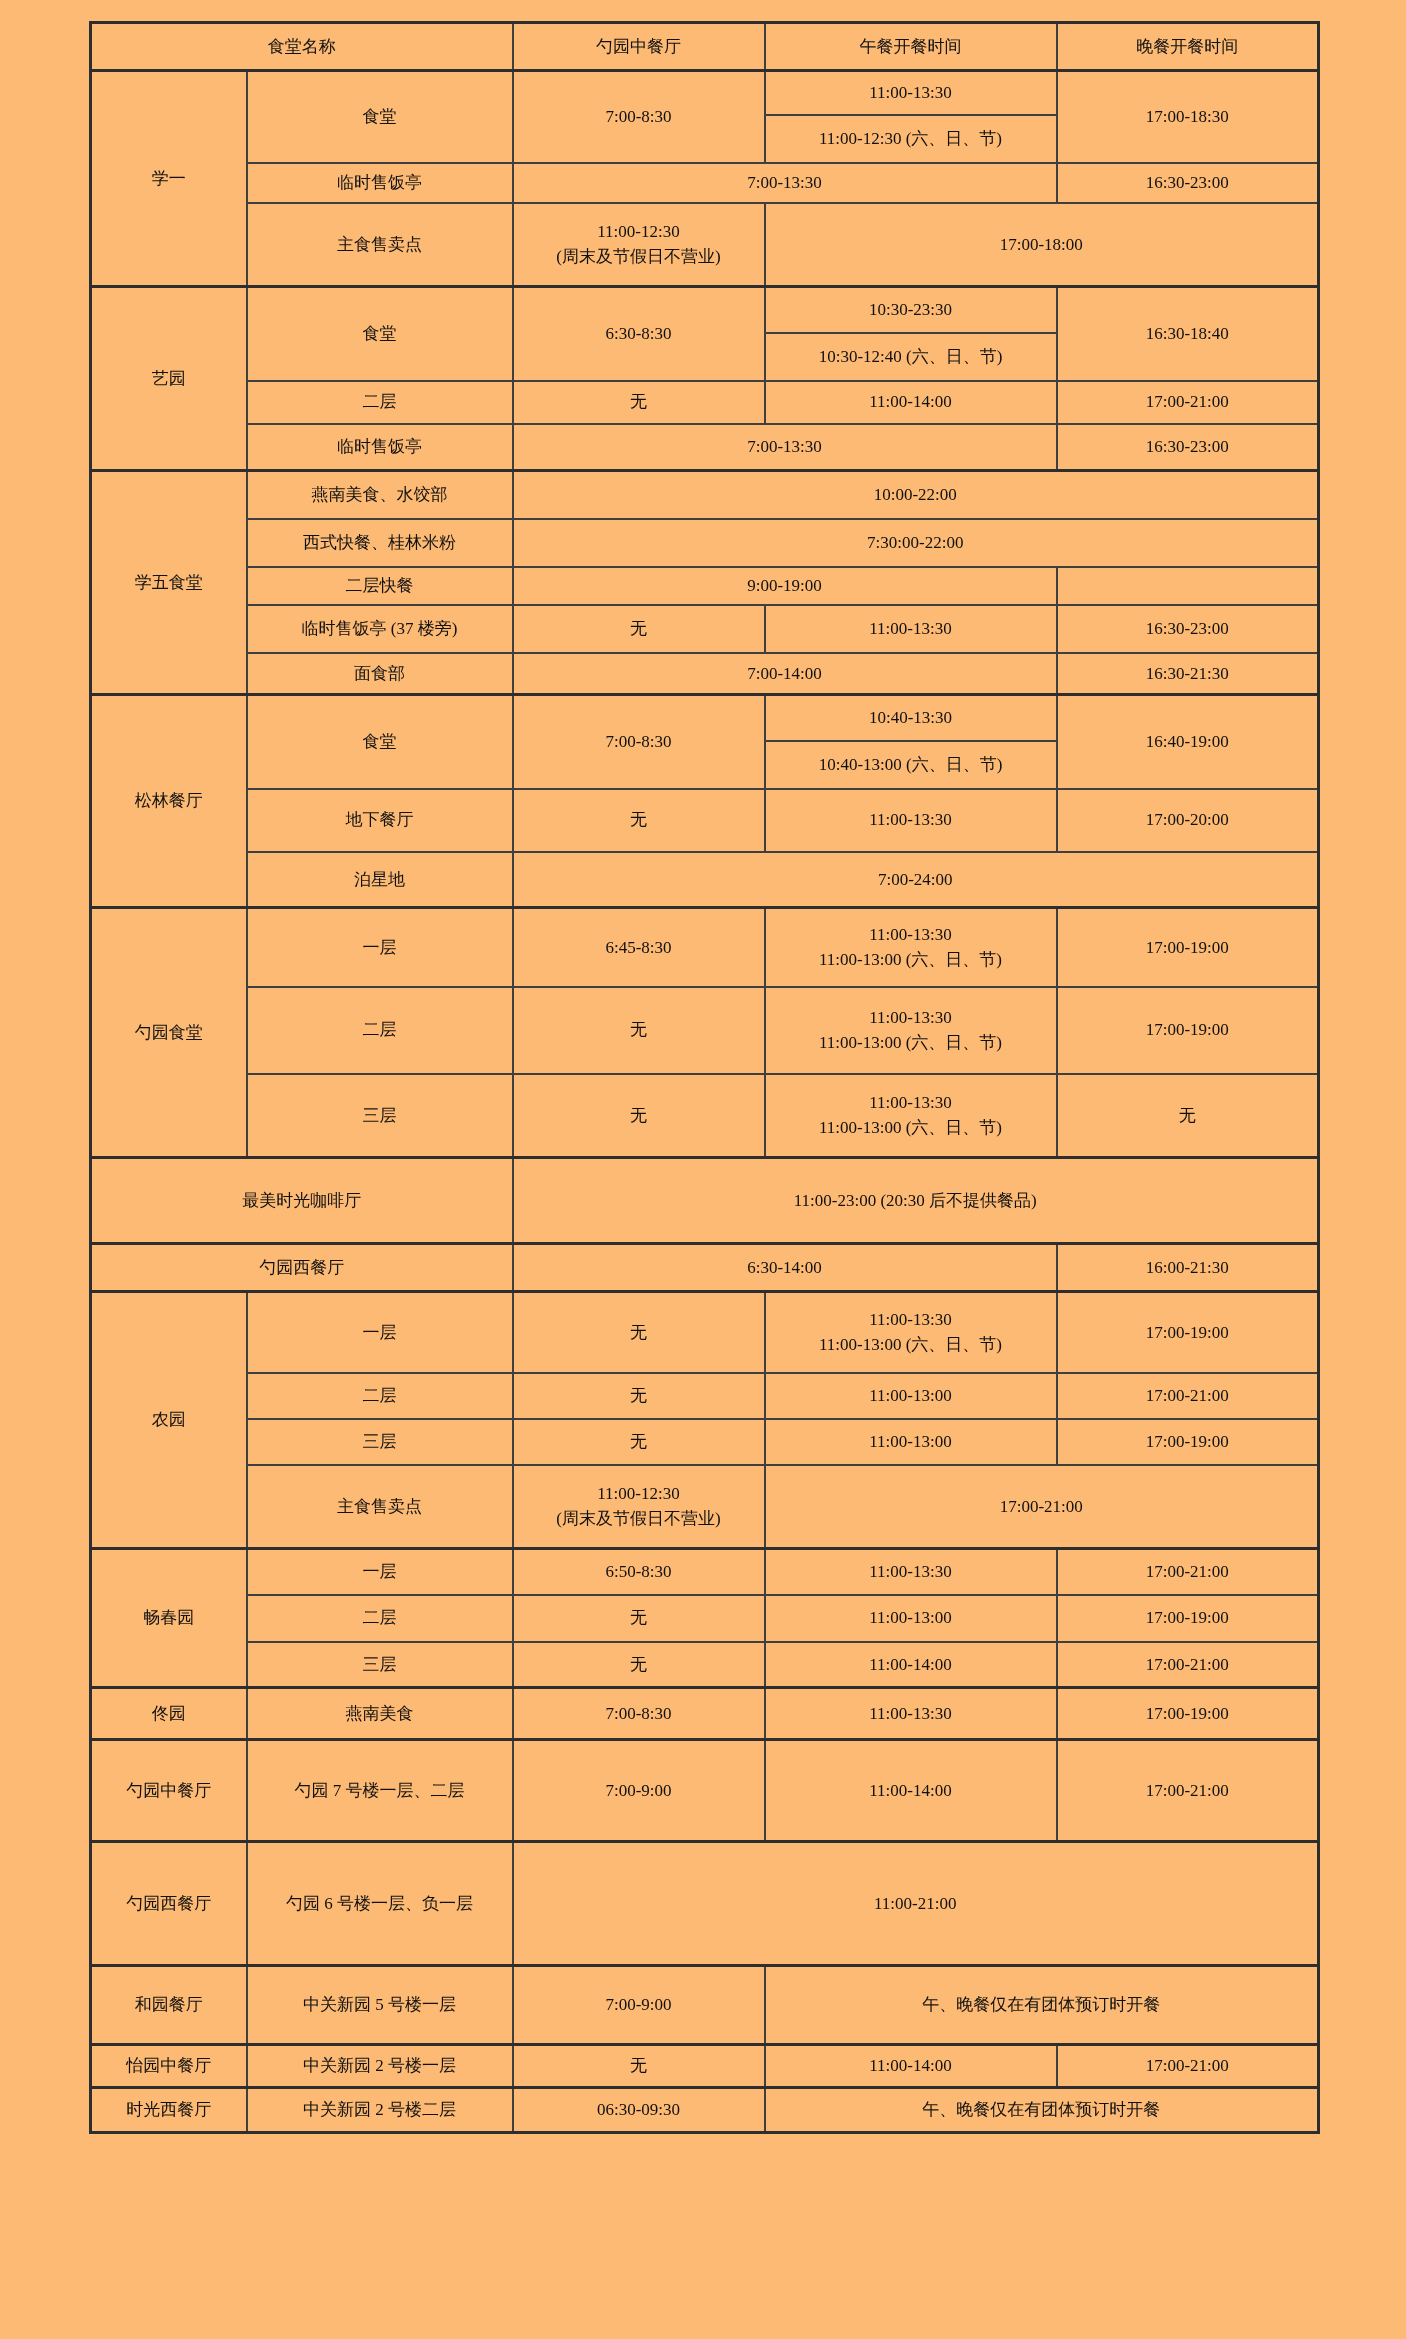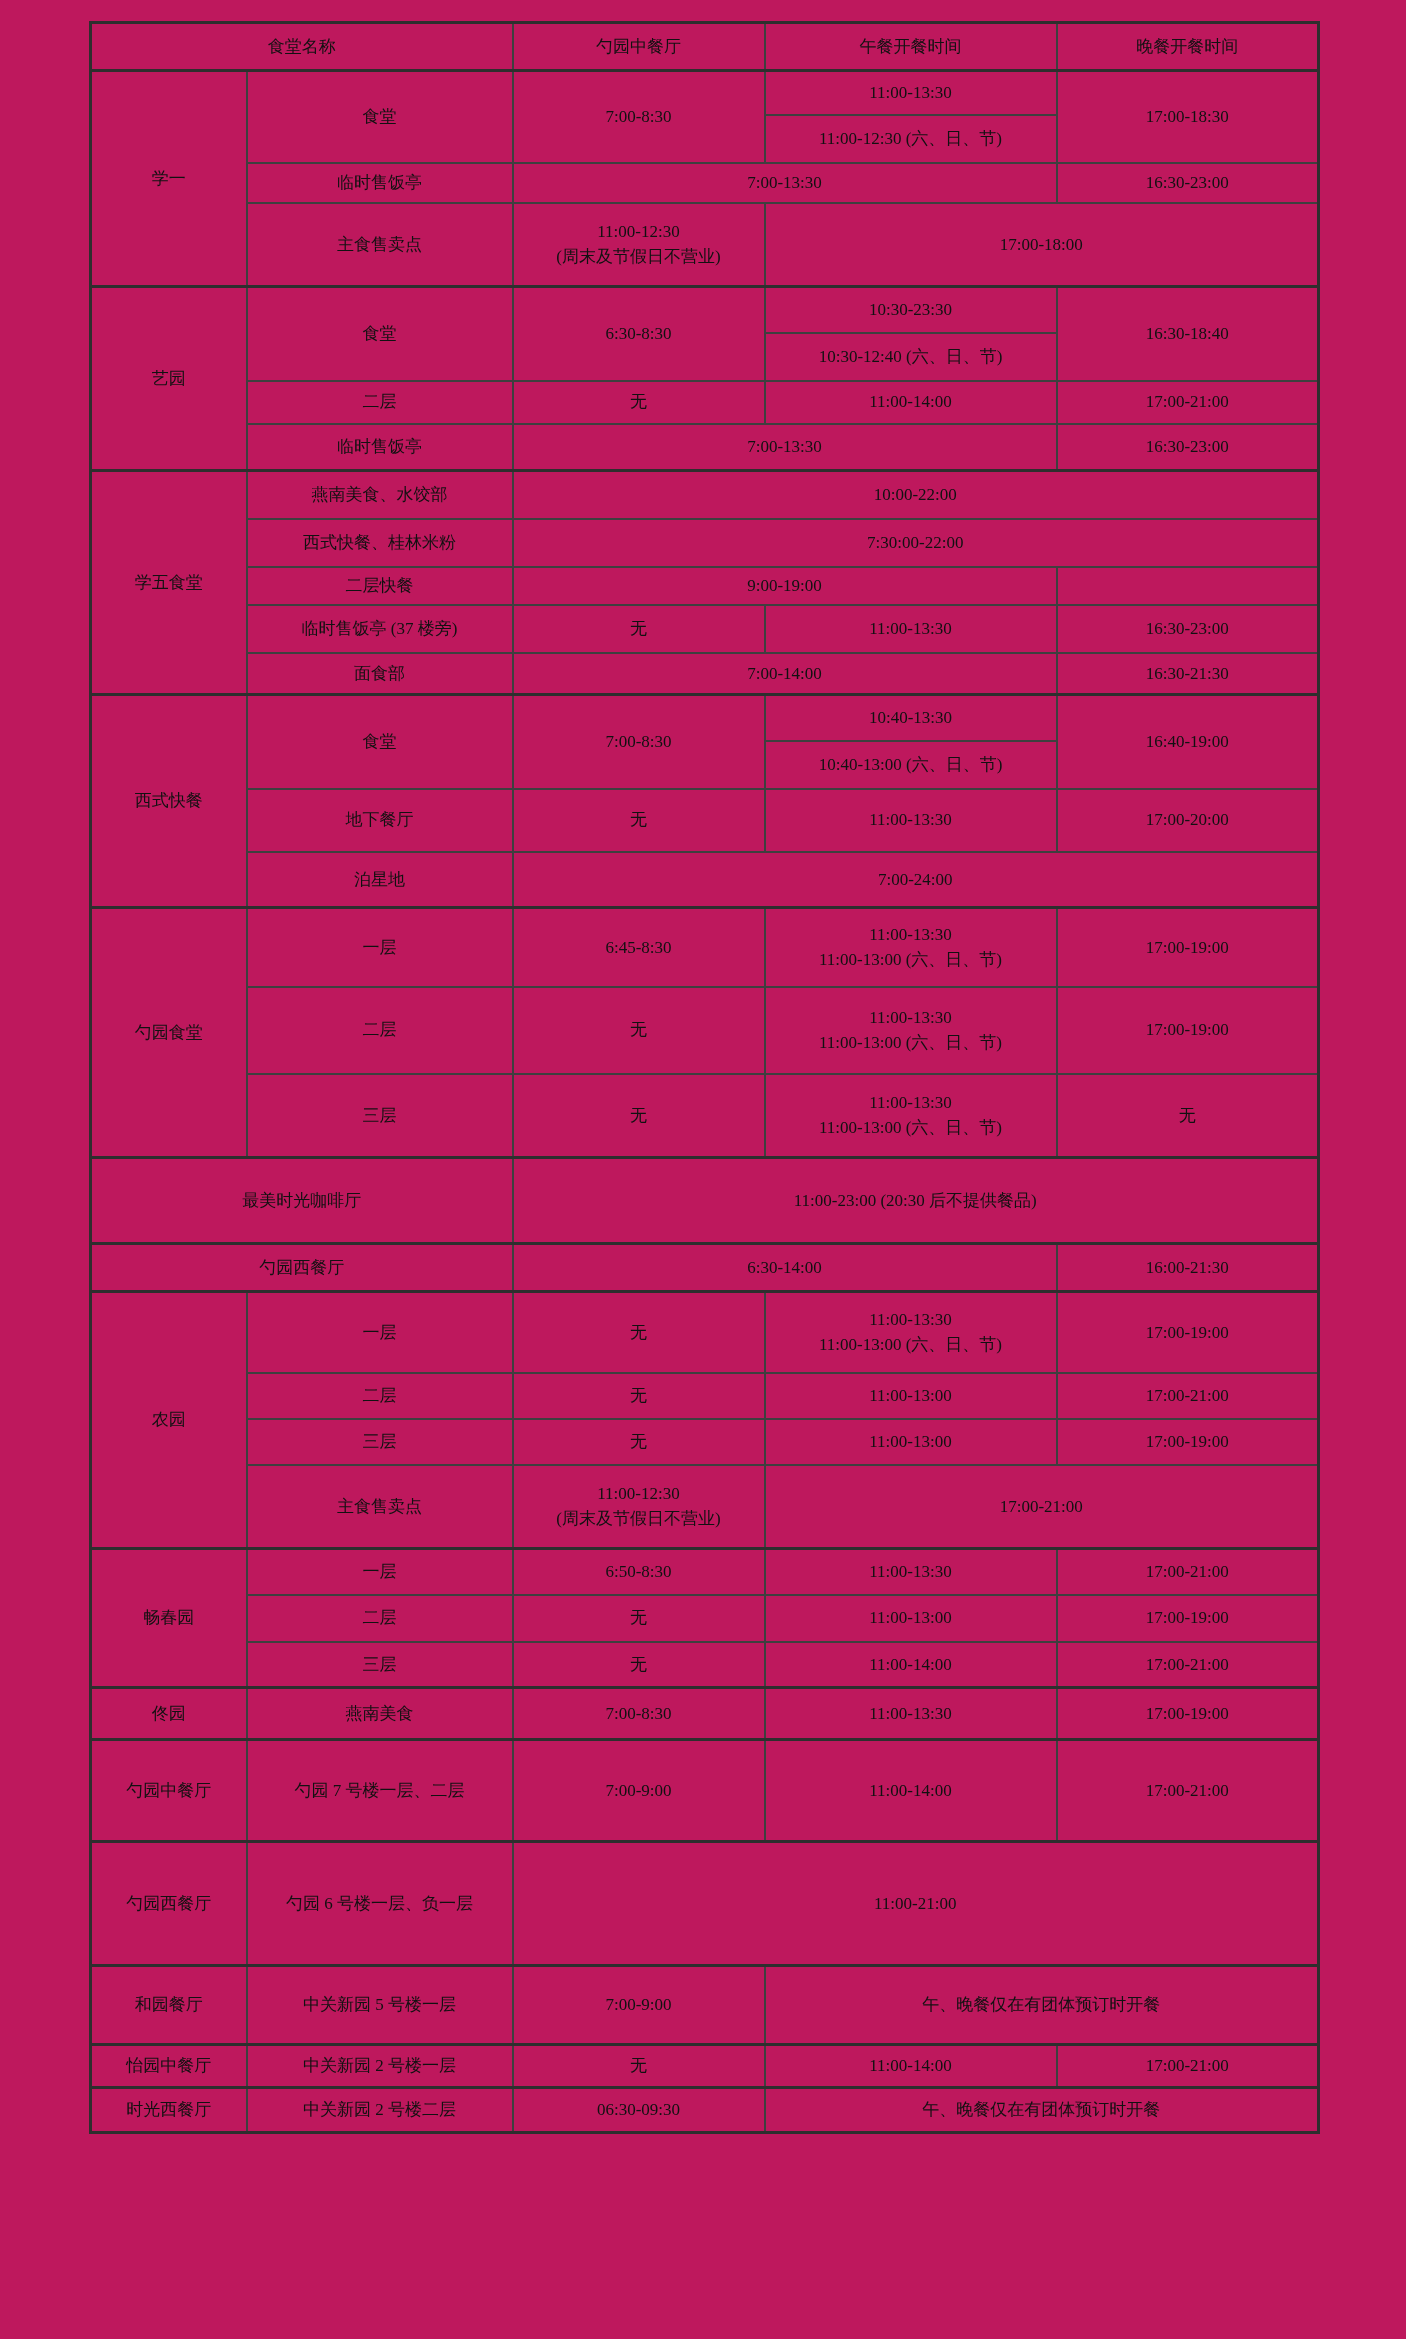--- a/index.html
+++ b/index.html
@@ -1,20 +1,20 @@
 <!DOCTYPE html>
 <html><head>
 <meta charset="utf-8">
 <style>
   html,body{margin:0;padding:0;background:#ffffff;}
   .page{
     position:relative;
     width:1406px;
     height:2339px;
-    background:#be185d;
+    background:#fdba74;
     font-family:"Liberation Serif","DejaVu Serif",serif;
     color:#111111;
   }
   table.dining{
     position:absolute;
     left:89px;
     top:21px;
     width:1228px;
     border-collapse:collapse;
     table-layout:fixed;
@@ -119,21 +119,21 @@
       <td>11:00-13:30</td>
       <td>16:30-23:00</td>
     </tr>
     <tr style="height:42px">
       <td>面食部</td>
       <td colspan="2">7:00-14:00</td>
       <td>16:30-21:30</td>
     </tr>
 
     <tr class="gs" style="height:46px">
-      <td rowspan="4">西式快餐</td>
+      <td rowspan="4">松林餐厅</td>
       <td rowspan="2">食堂</td>
       <td rowspan="2">7:00-8:30</td>
       <td>10:40-13:30</td>
       <td rowspan="2">16:40-19:00</td>
     </tr>
     <tr style="height:48px">
       <td>10:40-13:00 (六、日、节)</td>
     </tr>
     <tr style="height:63px">
       <td>地下餐厅</td>

